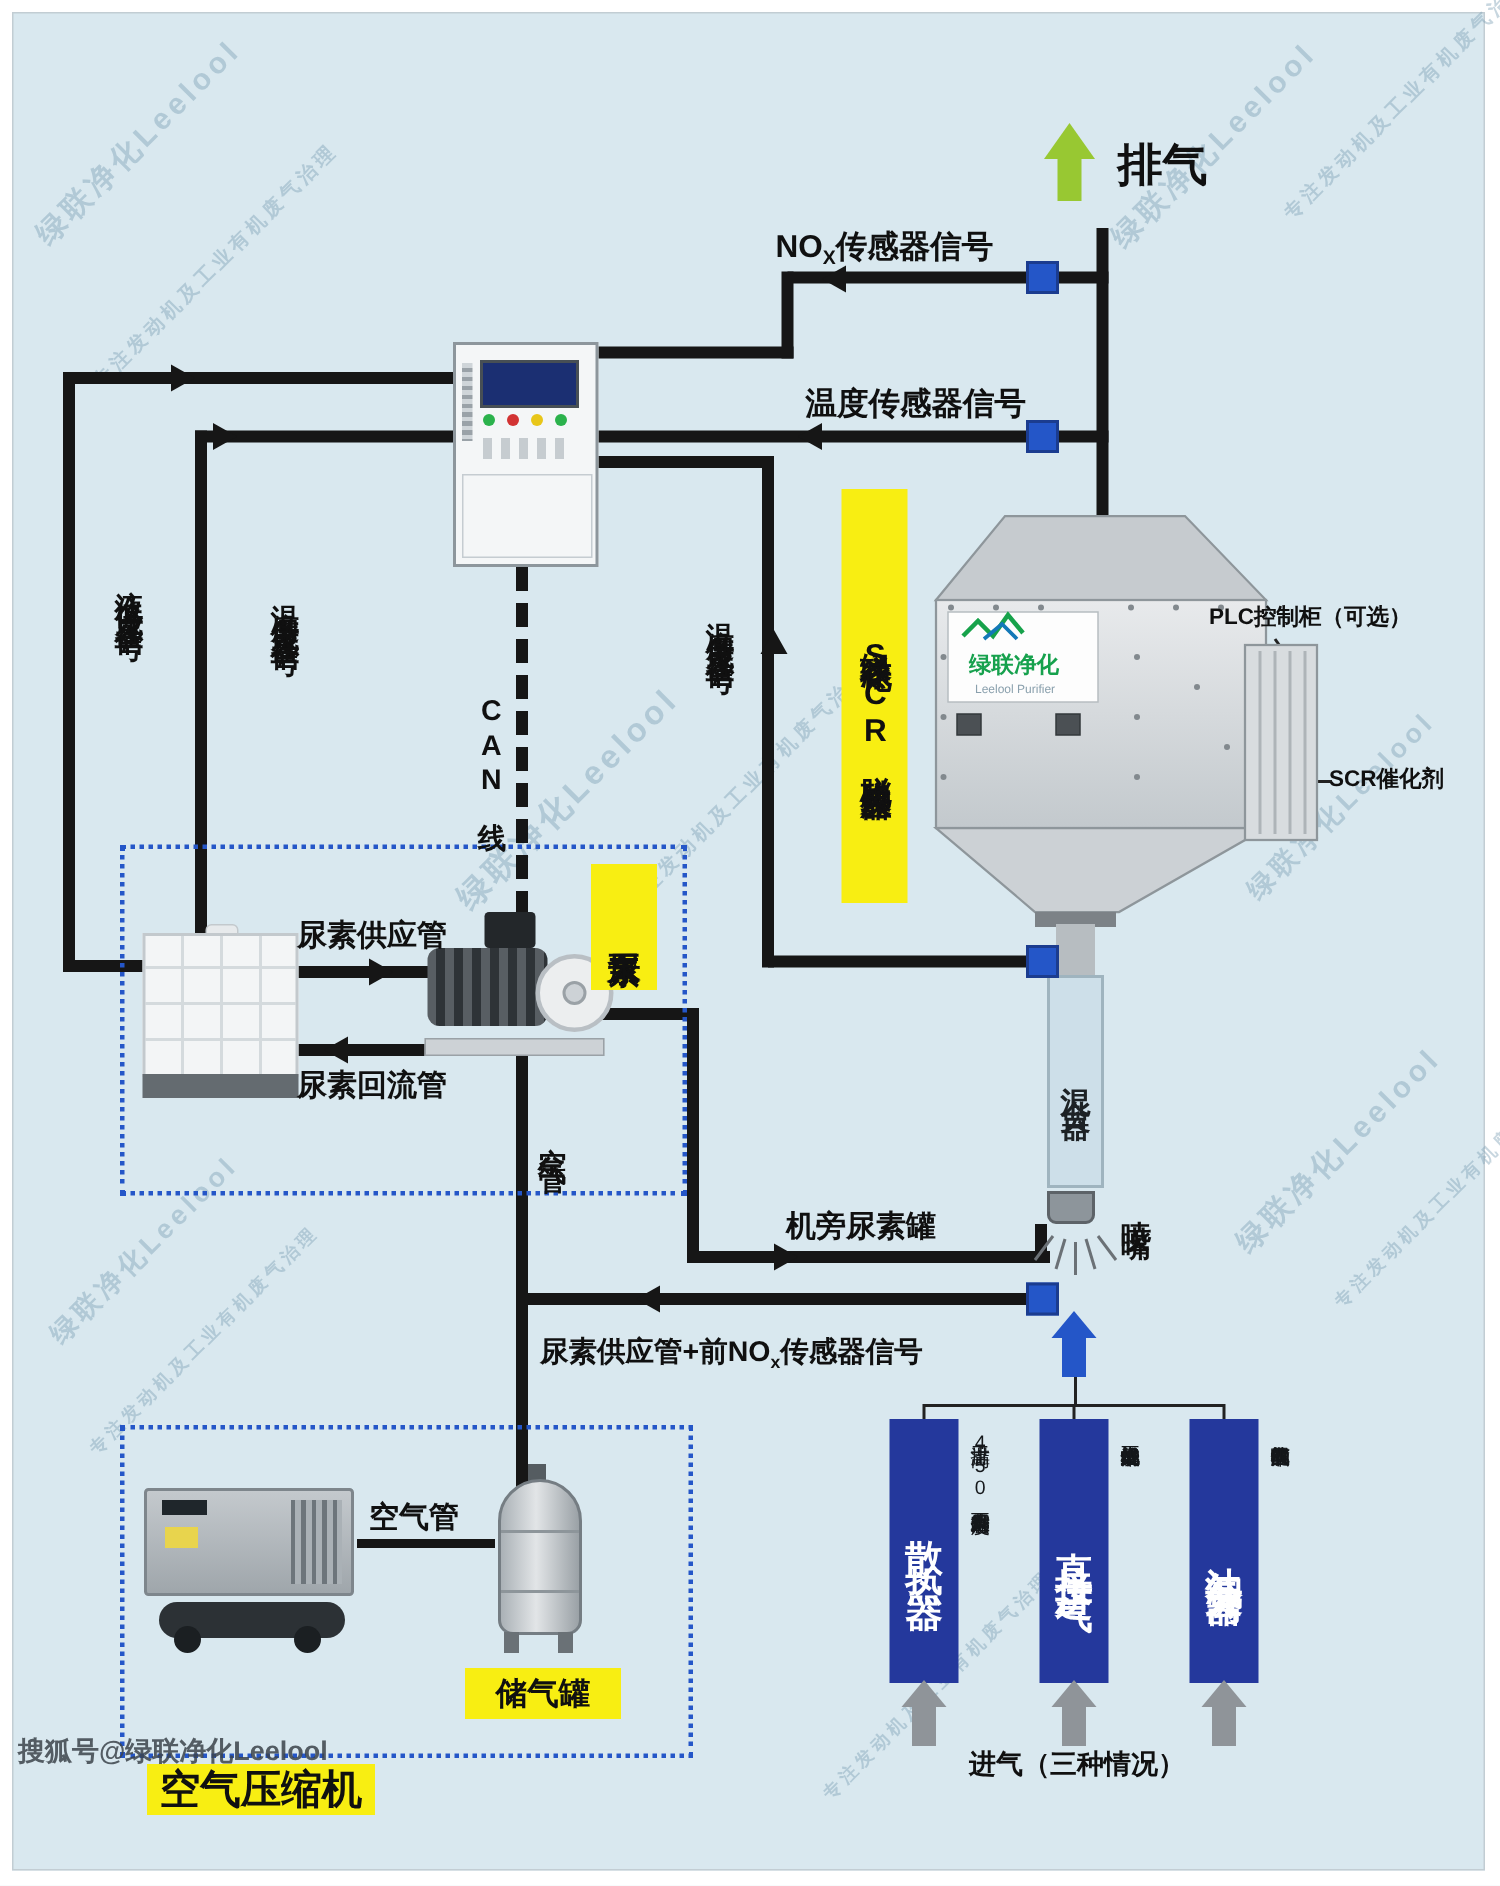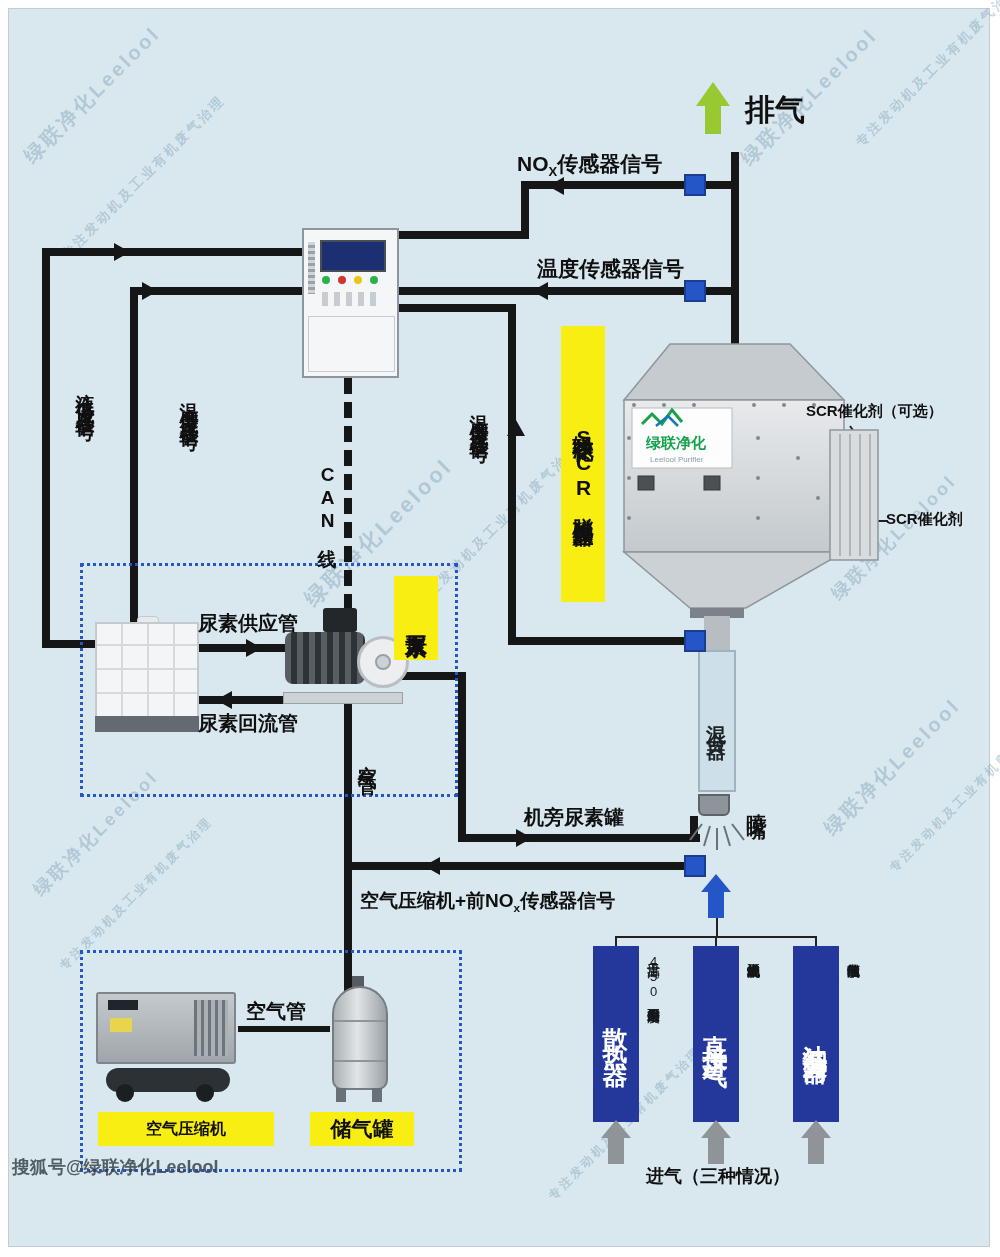--- a/index.html
+++ b/index.html
@@ -168,21 +168,21 @@
         <circle cx="31" cy="160" r="2"></circle>
         <circle cx="31" cy="200" r="2"></circle>
       <circle cx="160" cy="120" r="2"></circle>
         <circle cx="160" cy="160" r="2"></circle>
         <circle cx="160" cy="200" r="2"></circle>
       <circle cx="200" cy="140" r="2"></circle>
         <circle cx="220" cy="180" r="2"></circle>
     </g>
   </svg>
   <div class="ylab v" style="left:561px;top:326px;width:44px;height:276px;font-size:21px;letter-spacing:2px;">绿联净化SCR脱硝反应器</div>
-  <div class="lab" style="left:806px;top:402px;font-size:15px;">SCR催化剂（可选）</div>
+  <div class="lab" style="left:806px;top:402px;font-size:15px;">PLC控制柜（可选）</div>
   <div class="lab" style="left:886px;top:510px;font-size:15px;">SCR催化剂</div>
   <div class="lnthin" style="left:850px;top:425px;width:18px;height:2px;transform:rotate(55deg);transform-origin:left center;"></div>
   <div class="lnthin" style="left:874px;top:520px;width:14px;height:2px;"></div>
 
   <div class="abs" style="left:704px;top:616px;width:26px;height:36px;background:#b7bdc1;z-index:3;"></div>
   <div class="comp mixer" style="left:698px;top:650px;width:38px;height:142px;">
     <span>混合器</span>
   </div>
   <div class="abs" style="left:698px;top:794px;width:32px;height:22px;background:#8d959b;border:2px solid #5d6368;border-radius:0 0 6px 6px;box-sizing:border-box;z-index:3;"></div>
   <div class="lab vlab" style="left:744px;top:798px;height:62px;font-size:20px;letter-spacing:6px;">喷嘴</div>
@@ -223,21 +223,21 @@
     <div class="abs" style="left:92px;top:46px;width:16px;height:16px;border-radius:50%;background:#cdd2d6;border:2px solid #9aa1a6;box-sizing:border-box;"></div>
     <div class="abs" style="left:0;top:84px;width:120px;height:12px;background:#cdd2d6;border:1px solid #9aa1a6;box-sizing:border-box;"></div>
   </div>
   <div class="ylab v" style="left:394px;top:576px;width:44px;height:84px;font-size:22px;">尿素泵</div>
 
   <div class="lab" style="left:198px;top:610px;font-size:20px;">尿素供应管</div>
   <div class="lab" style="left:198px;top:710px;font-size:20px;">尿素回流管</div>
   <div class="lab" style="left:524px;top:804px;font-size:20px;">机旁尿素罐</div>
 
   <div class="lab" style="left:360px;top:888px;font-size:19px;">
-    <span>空气压缩机+前NO</span><sub>x</sub><span>传感器信号</span>
+    <span>尿素供应管+前NO</span><sub>x</sub><span>传感器信号</span>
   </div>
 
   <div class="dotbox" style="left:80px;top:950px;width:376px;height:216px;"></div>
 
   <div class="comp" style="left:96px;top:986px;width:146px;height:116px;">
     <div class="abs" style="left:0;top:6px;width:140px;height:72px;background:linear-gradient(#c4c9cd,#9fa6ab);border:2px solid #7e868c;border-radius:3px;box-sizing:border-box;"></div>
     <div class="abs" style="left:98px;top:14px;width:34px;height:56px;background:repeating-linear-gradient(90deg,#6d757b 0 3px,#aab1b6 3px 7px);"></div>
     <div class="abs" style="left:12px;top:14px;width:30px;height:10px;background:#1f262b;"></div>
     <div class="abs" style="left:14px;top:32px;width:22px;height:14px;background:#e8d44d;"></div>
     <div class="abs" style="left:10px;top:82px;width:124px;height:24px;background:#2c3135;border-radius:12px;"></div>
@@ -250,21 +250,21 @@
 
   <div class="comp" style="left:326px;top:976px;width:68px;height:130px;">
     <div class="abs" style="left:26px;top:0;width:12px;height:12px;background:#555c61;"></div>
     <div class="abs" style="left:6px;top:10px;width:56px;height:104px;background:linear-gradient(90deg,#aab1b6,#e2e5e7 45%,#9aa1a6);border:2px solid #757d83;border-radius:28px 28px 10px 10px;box-sizing:border-box;"></div>
     <div class="abs" style="left:8px;top:44px;width:52px;height:2px;background:#8d959a;"></div>
     <div class="abs" style="left:8px;top:84px;width:52px;height:2px;background:#8d959a;"></div>
     <div class="abs" style="left:10px;top:112px;width:10px;height:14px;background:#6a7176;"></div>
     <div class="abs" style="left:46px;top:112px;width:10px;height:14px;background:#6a7176;"></div>
   </div>
 
-  <div class="ylab" style="left:98px;top:1112px;width:176px;height:34px;font-size:16px;">空气压缩机</div>
+  <div class="ylab" style="left:98px;top:1176px;width:152px;height:34px;font-size:27px;">空气压缩机</div>
   <div class="ylab" style="left:310px;top:1112px;width:104px;height:34px;font-size:21px;">储气罐</div>
 
   <div class="barrow-t" style="left:701px;top:874px;"></div>
   <div class="barrow-s" style="left:708px;top:892px;height:26px;"></div>
   <div class="lnthin" style="left:716px;top:918px;width:2px;height:20px;"></div>
   <div class="lnthin" style="left:615px;top:936px;width:202px;height:2px;"></div>
   <div class="lnthin" style="left:615px;top:938px;width:2px;height:8px;"></div>
   <div class="lnthin" style="left:715px;top:938px;width:2px;height:8px;"></div>
   <div class="lnthin" style="left:815px;top:938px;width:2px;height:8px;"></div>
 

